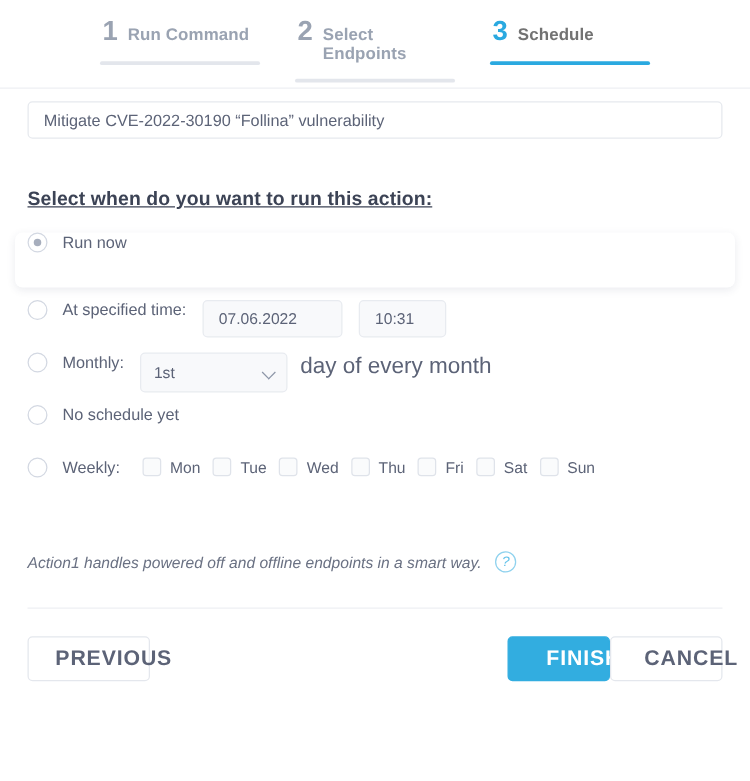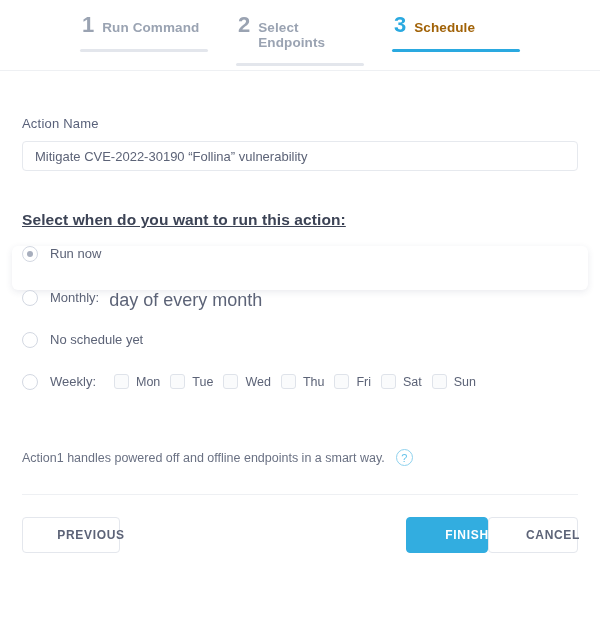--- a/index.html
+++ b/index.html
@@ -52,21 +52,21 @@
     letter-spacing: .1px;
   }
   .step-bar {
     margin-top: 13px;
     width: 100%;
     height: 3px;
     border-radius: 2px;
     background: #e3e6ec;
   }
   .step.active .step-num { color: #2aa9e0; }
-  .step.active .step-label { color: #a16207; }
+  .step.active .step-label { color: #737373; }
   .step.active .step-bar { background: #2aa9e0; height: 3px; }
 
   
   .content {
     padding: 0 22px;
   }
   .field-label {
     margin-top: 45px;
     font-size: 13px;
     color: #59617a;
@@ -198,20 +198,21 @@
     font-size: 12.5px;
     color: #5c6377;
   }
 
   .note {
     margin-top: 33px;
     display: flex;
     align-items: center;
     font-size: 12.5px;
     color: #6a7183;
+    font-style: italic;
   }
   .help-icon {
     margin-left: 11px;
     width: 17px; height: 17px;
     border-radius: 50%;
     border: 1px solid #8fd2ee;
     color: #66c3ea;
     font-size: 11px;
     display: flex;
     align-items: center;
@@ -226,21 +227,21 @@
   }
   .footer {
     margin-top: 22px;
     padding: 0 22px;
     display: flex;
     align-items: center;
   }
   .btn {
     height: 36px;
     border-radius: 4px;
-    font-size: 12px;
+    font-size: 17px;
     font-weight: 600;
     letter-spacing: .7px;
     display: flex;
     align-items: center;
     justify-content: center;
     box-sizing: border-box;
     cursor: pointer;
     font-family: "Liberation Sans", sans-serif;
     padding-left: 40px;
   }
@@ -282,36 +283,45 @@
     <div class="step-head">
       <span class="step-num">3</span>
       <span class="step-label">Schedule</span>
     </div>
     <div class="step-bar"></div>
   </div>
 </div>
 
 <div class="content">
 
-  <div class="field-label">Action Name</div>
   <input class="text-input" value="Mitigate CVE-2022-30190 “Follina” vulnerability" placeholder="Action name" style="">
 
   <div class="section-title">Select when do you want to run this action:</div>
 
   <div class="options">
 
     <div class="opt-row opt-card">
       <span class="radio checked"></span>
       <span class="opt-text">Run now</span>
     </div>
 
+    <div class="opt-row" style="margin-top:10px;">
+      <span class="radio"></span>
+      <span class="opt-text">At specified time:</span>
+      <input class="small-input date-input" value="07.06.2022" placeholder="dd.mm.yyyy" style="">
+      <input class="small-input time-input" value="10:31" placeholder="hh:mm" style="">
+    </div>
 
     <div class="opt-row">
       <span class="radio"></span>
       <span class="opt-text">Monthly:</span>
+      <span class="select-wrap">
+        <span class="select-box">1st</span>
+        <span class="chev"></span>
+      </span>
       <span class="suffix-text">day of every month</span>
     </div>
 
     <div class="opt-row">
       <span class="radio"></span>
       <span class="opt-text">No schedule yet</span>
     </div>
 
     <div class="opt-row">
       <span class="radio"></span>

